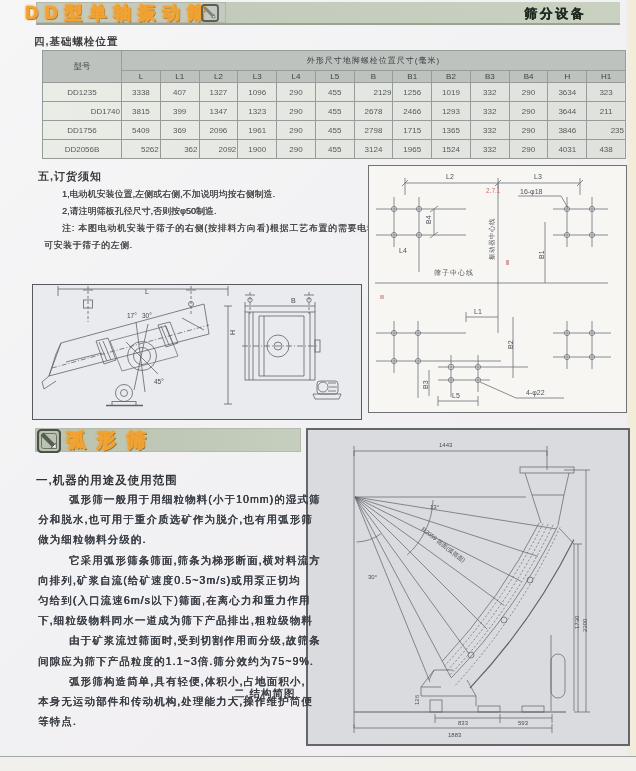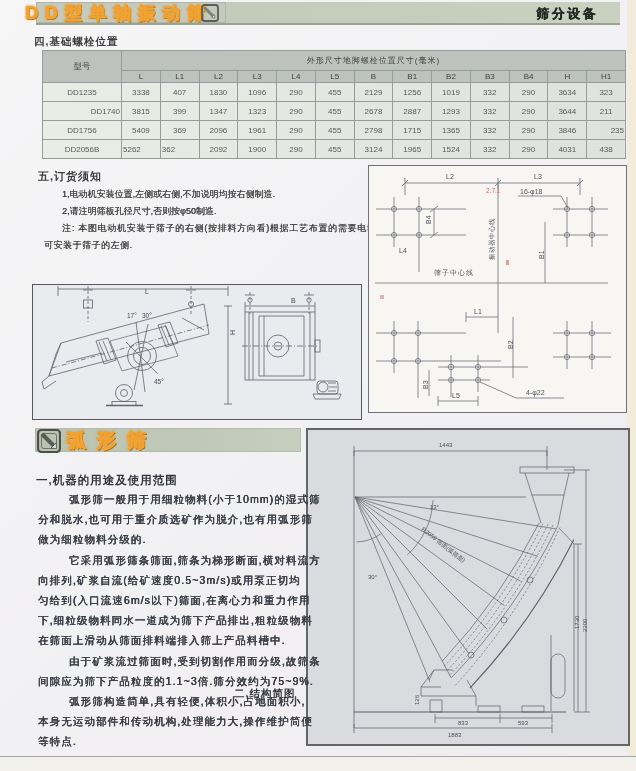--- a/index.html
+++ b/index.html
@@ -22,21 +22,21 @@
 <div class="abs" style="left:36px;top:2px;width:190px;height:21px;background:#c5cabe;box-shadow:inset 0 0 0 1px #b0b6a8;"></div>
 
 <div class="abs" style="left:25px;top:1px;font-size:18px;font-weight:bold;color:#f2a231;letter-spacing:6.5px;text-shadow:0 0 2.5px #f0a335,0 0 2.5px #f0a335,0.7px 0 0 #f2a231,1.2px 1.2px 0 #5d6b5f;white-space:nowrap;">DD型单轴振动筛</div>
 
 <svg class="abs" style="left:201px;top:4px;" width="18" height="18" viewBox="0 0 18 18">
   <rect x="1" y="1" width="16" height="16" rx="2.5" fill="none" stroke="#595e58" stroke-width="1.8"></rect>
   <line x1="3.5" y1="3.5" x2="12.5" y2="12.5" stroke="#7d827b" stroke-width="3"></line>
   <path d="M10.5 13.5 L14 14 L13.5 10.5 Z" fill="#e8e9e4" stroke="#6e736d" stroke-width="0.8"></path>
 </svg>
 
-<div class="abs" style="left:536px;top:5px;font-size:13px;font-weight:bold;color:#1f2821;letter-spacing:2.5px;text-shadow:0.6px 0 0 #1f2821;white-space:nowrap;">筛分设备</div>
+<div class="abs" style="left:524px;top:5px;font-size:13px;font-weight:bold;color:#1f2821;letter-spacing:2.5px;text-shadow:0.6px 0 0 #1f2821;white-space:nowrap;">筛分设备</div>
 
 <div class="abs" style="left:34px;top:35px;font-size:10.5px;font-weight:bold;color:#3c3c3c;letter-spacing:1px;white-space:nowrap;">四,基础螺栓位置</div>
 
 <table class="abs" style="left:42px;top:50px;width:583px;border-collapse:collapse;table-layout:fixed;font-size:8px;color:#565b59;background:linear-gradient(90deg,#eaece6 0%,#e4e7e1 50%,#dee1dc 100%);">
   <colgroup>
       <col style="width:79px">
       <col span="13" style="width:38.77px">
     </colgroup>
   <tbody>
       <tr style="height:20px;">
@@ -55,42 +55,42 @@
         <td style="border:1px solid #969c99;text-align:center;">B2</td>
         <td style="border:1px solid #969c99;text-align:center;">B3</td>
         <td style="border:1px solid #969c99;text-align:center;">B4</td>
         <td style="border:1px solid #969c99;text-align:center;">H</td>
         <td style="border:1px solid #969c99;text-align:center;">H1</td>
   </tr>
   <tr style="height:19px;">
     <td style="border:1px solid #969c99;text-align:center;">DD1235</td>
         <td style="border:1px solid #969c99;text-align:center;">3338</td>
         <td style="border:1px solid #969c99;text-align:center;">407</td>
-        <td style="border:1px solid #969c99;text-align:center;">1830</td>
+        <td style="border:1px solid #969c99;text-align:center;">1327</td>
         <td style="border:1px solid #969c99;text-align:center;">1096</td>
         <td style="border:1px solid #969c99;text-align:center;">290</td>
         <td style="border:1px solid #969c99;text-align:center;">455</td>
-        <td style="border:1px solid #969c99;text-align:center;">2129</td>
+        <td style="border:1px solid #969c99;text-align:right;">2129</td>
         <td style="border:1px solid #969c99;text-align:center;">1256</td>
         <td style="border:1px solid #969c99;text-align:center;">1019</td>
         <td style="border:1px solid #969c99;text-align:center;">332</td>
         <td style="border:1px solid #969c99;text-align:center;">290</td>
         <td style="border:1px solid #969c99;text-align:center;">3634</td>
         <td style="border:1px solid #969c99;text-align:center;">323</td>
   </tr>
   <tr style="height:19px;">
     <td style="border:1px solid #969c99;text-align:right;">DD1740</td>
         <td style="border:1px solid #969c99;text-align:center;">3815</td>
         <td style="border:1px solid #969c99;text-align:center;">399</td>
         <td style="border:1px solid #969c99;text-align:center;">1347</td>
         <td style="border:1px solid #969c99;text-align:center;">1323</td>
         <td style="border:1px solid #969c99;text-align:center;">290</td>
         <td style="border:1px solid #969c99;text-align:center;">455</td>
         <td style="border:1px solid #969c99;text-align:center;">2678</td>
-        <td style="border:1px solid #969c99;text-align:center;">2887</td>
+        <td style="border:1px solid #969c99;text-align:center;">2466</td>
         <td style="border:1px solid #969c99;text-align:center;">1293</td>
         <td style="border:1px solid #969c99;text-align:center;">332</td>
         <td style="border:1px solid #969c99;text-align:center;">290</td>
         <td style="border:1px solid #969c99;text-align:center;">3644</td>
         <td style="border:1px solid #969c99;text-align:center;">211</td>
   </tr>
   <tr style="height:19px;">
     <td style="border:1px solid #969c99;text-align:center;">DD1756</td>
         <td style="border:1px solid #969c99;text-align:center;">5409</td>
         <td style="border:1px solid #969c99;text-align:center;">369</td>
@@ -101,23 +101,23 @@
         <td style="border:1px solid #969c99;text-align:center;">2798</td>
         <td style="border:1px solid #969c99;text-align:center;">1715</td>
         <td style="border:1px solid #969c99;text-align:center;">1365</td>
         <td style="border:1px solid #969c99;text-align:center;">332</td>
         <td style="border:1px solid #969c99;text-align:center;">290</td>
         <td style="border:1px solid #969c99;text-align:center;">3846</td>
         <td style="border:1px solid #969c99;text-align:right;">235</td>
   </tr>
   <tr style="height:19px;">
     <td style="border:1px solid #969c99;text-align:center;">DD2056B</td>
-        <td style="border:1px solid #969c99;text-align:left;">5262</td>
-        <td style="border:1px solid #969c99;text-align:left;">362</td>
-        <td style="border:1px solid #969c99;text-align:center;">2092</td>
+        <td style="border:1px solid #969c99;text-align:right;">5262</td>
+        <td style="border:1px solid #969c99;text-align:right;">362</td>
+        <td style="border:1px solid #969c99;text-align:right;">2092</td>
         <td style="border:1px solid #969c99;text-align:center;">1900</td>
         <td style="border:1px solid #969c99;text-align:center;">290</td>
         <td style="border:1px solid #969c99;text-align:center;">455</td>
         <td style="border:1px solid #969c99;text-align:center;">3124</td>
         <td style="border:1px solid #969c99;text-align:center;">1965</td>
         <td style="border:1px solid #969c99;text-align:center;">1524</td>
         <td style="border:1px solid #969c99;text-align:center;">332</td>
         <td style="border:1px solid #969c99;text-align:center;">290</td>
         <td style="border:1px solid #969c99;text-align:center;">4031</td>
         <td style="border:1px solid #969c99;text-align:center;">438</td>
@@ -517,21 +517,20 @@
 <div class="abs" style="left:36px;top:473px;font-size:11.5px;font-weight:bold;color:#30343a;letter-spacing:1px;white-space:nowrap;">一,机器的用途及使用范围</div>
 
 <div class="abs" style="left:38px;top:489px;width:270px;font-size:10.5px;color:#3b3f46;letter-spacing:1.1px;line-height:20.2px;text-shadow:0.4px 0 0 #3b3f46,0 0.4px 0 #3b3f46;">
 <div style="text-indent:31px;white-space:nowrap;">弧形筛一般用于用细粒物料(小于10mm)的湿式筛</div>
 <div style="white-space:nowrap;">分和脱水,也可用于重介质选矿作为脱介,也有用弧形筛</div>
 <div style="white-space:nowrap;">做为细粒物料分级的.</div>
 <div style="text-indent:31px;white-space:nowrap;">它采用弧形筛条筛面,筛条为梯形断面,横对料流方</div>
 <div style="white-space:nowrap;">向排列,矿浆自流(给矿速度0.5~3m/s)或用泵正切均</div>
 <div style="white-space:nowrap;">匀给到(入口流速6m/s以下)筛面,在离心力和重力作用</div>
 <div style="white-space:nowrap;">下,细粒级物料同水一道成为筛下产品排出,粗粒级物料</div>
-<div style="white-space:nowrap;">在筛面上滑动从筛面排料端排入筛上产品料槽中.</div>
 <div style="text-indent:31px;white-space:nowrap;">由于矿浆流过筛面时,受到切割作用而分级,故筛条</div>
 <div style="white-space:nowrap;">间隙应为筛下产品粒度的1.1~3倍.筛分效约为75~9%.</div>
 <div style="text-indent:31px;white-space:nowrap;">弧形筛构造简单,具有轻便,体积小,占地面积小,</div>
 <div style="white-space:nowrap;">本身无运动部件和传动机构,处理能力大,操作维护简便</div>
 <div style="white-space:nowrap;">等特点.</div>
 </div>
 
 <div class="abs" style="left:234px;top:687px;font-size:10.5px;font-weight:bold;color:#33373d;letter-spacing:1px;white-space:nowrap;">二,结构简图</div>
 
 </body></html>

